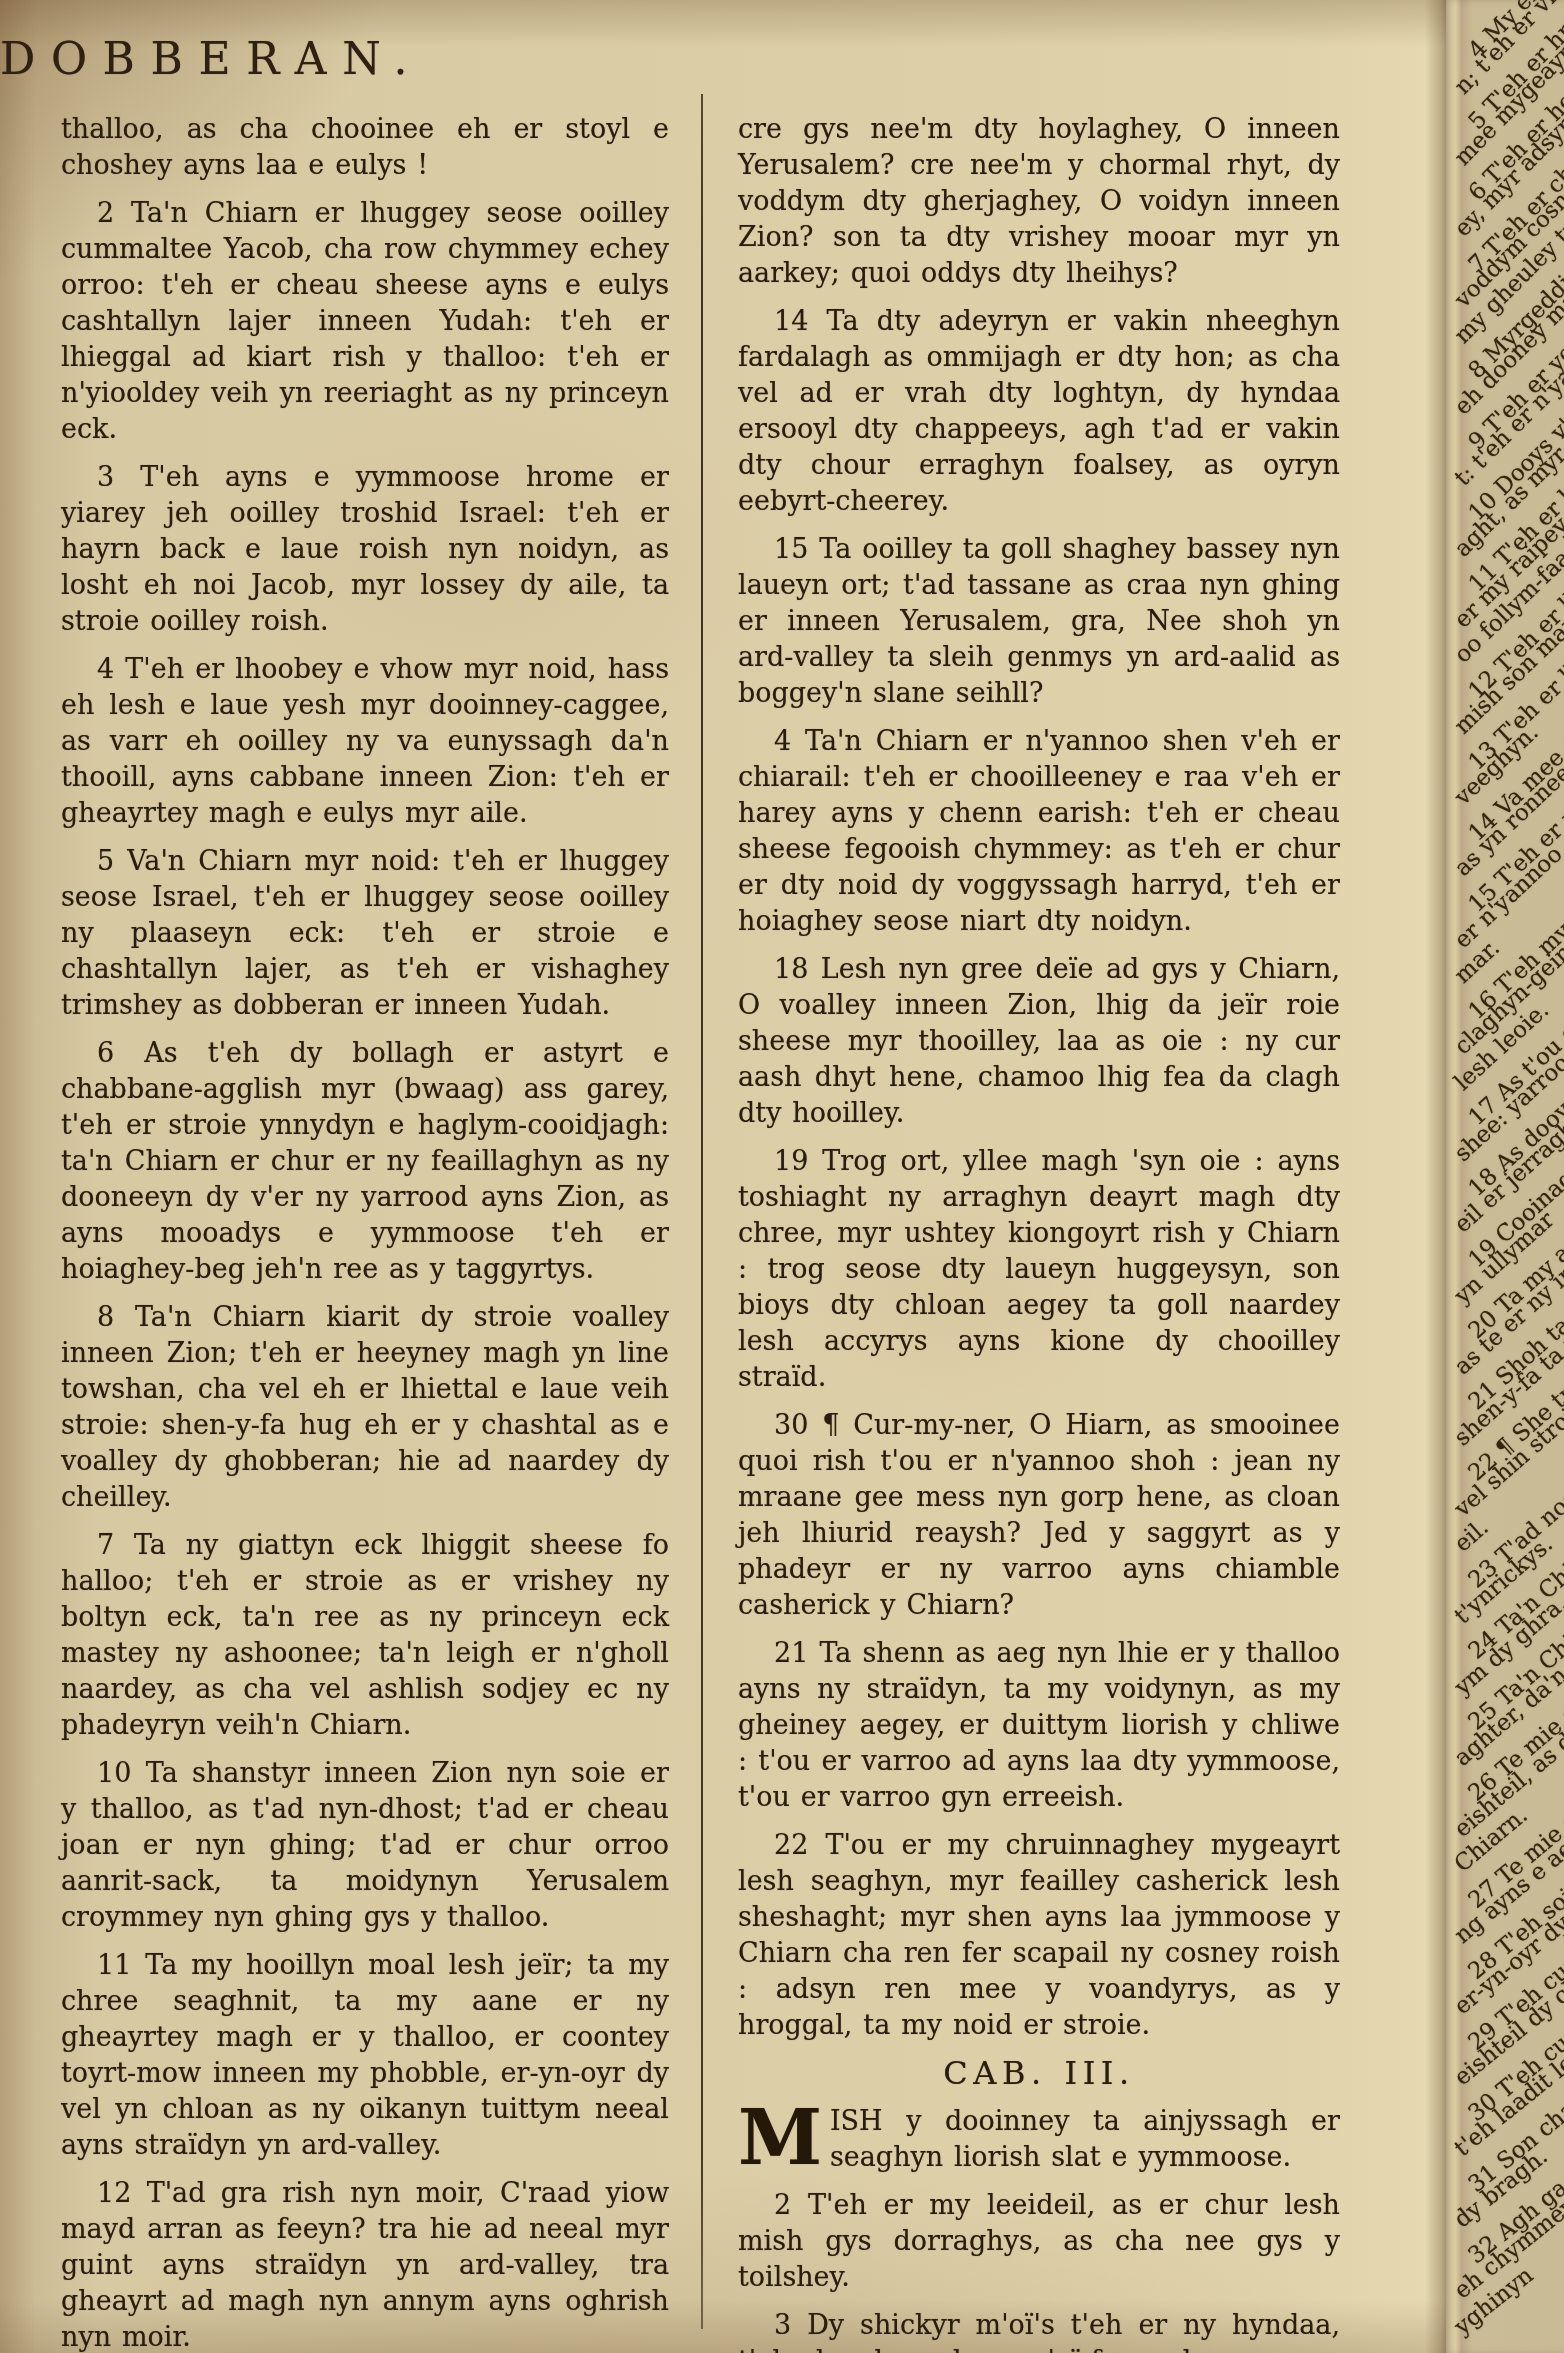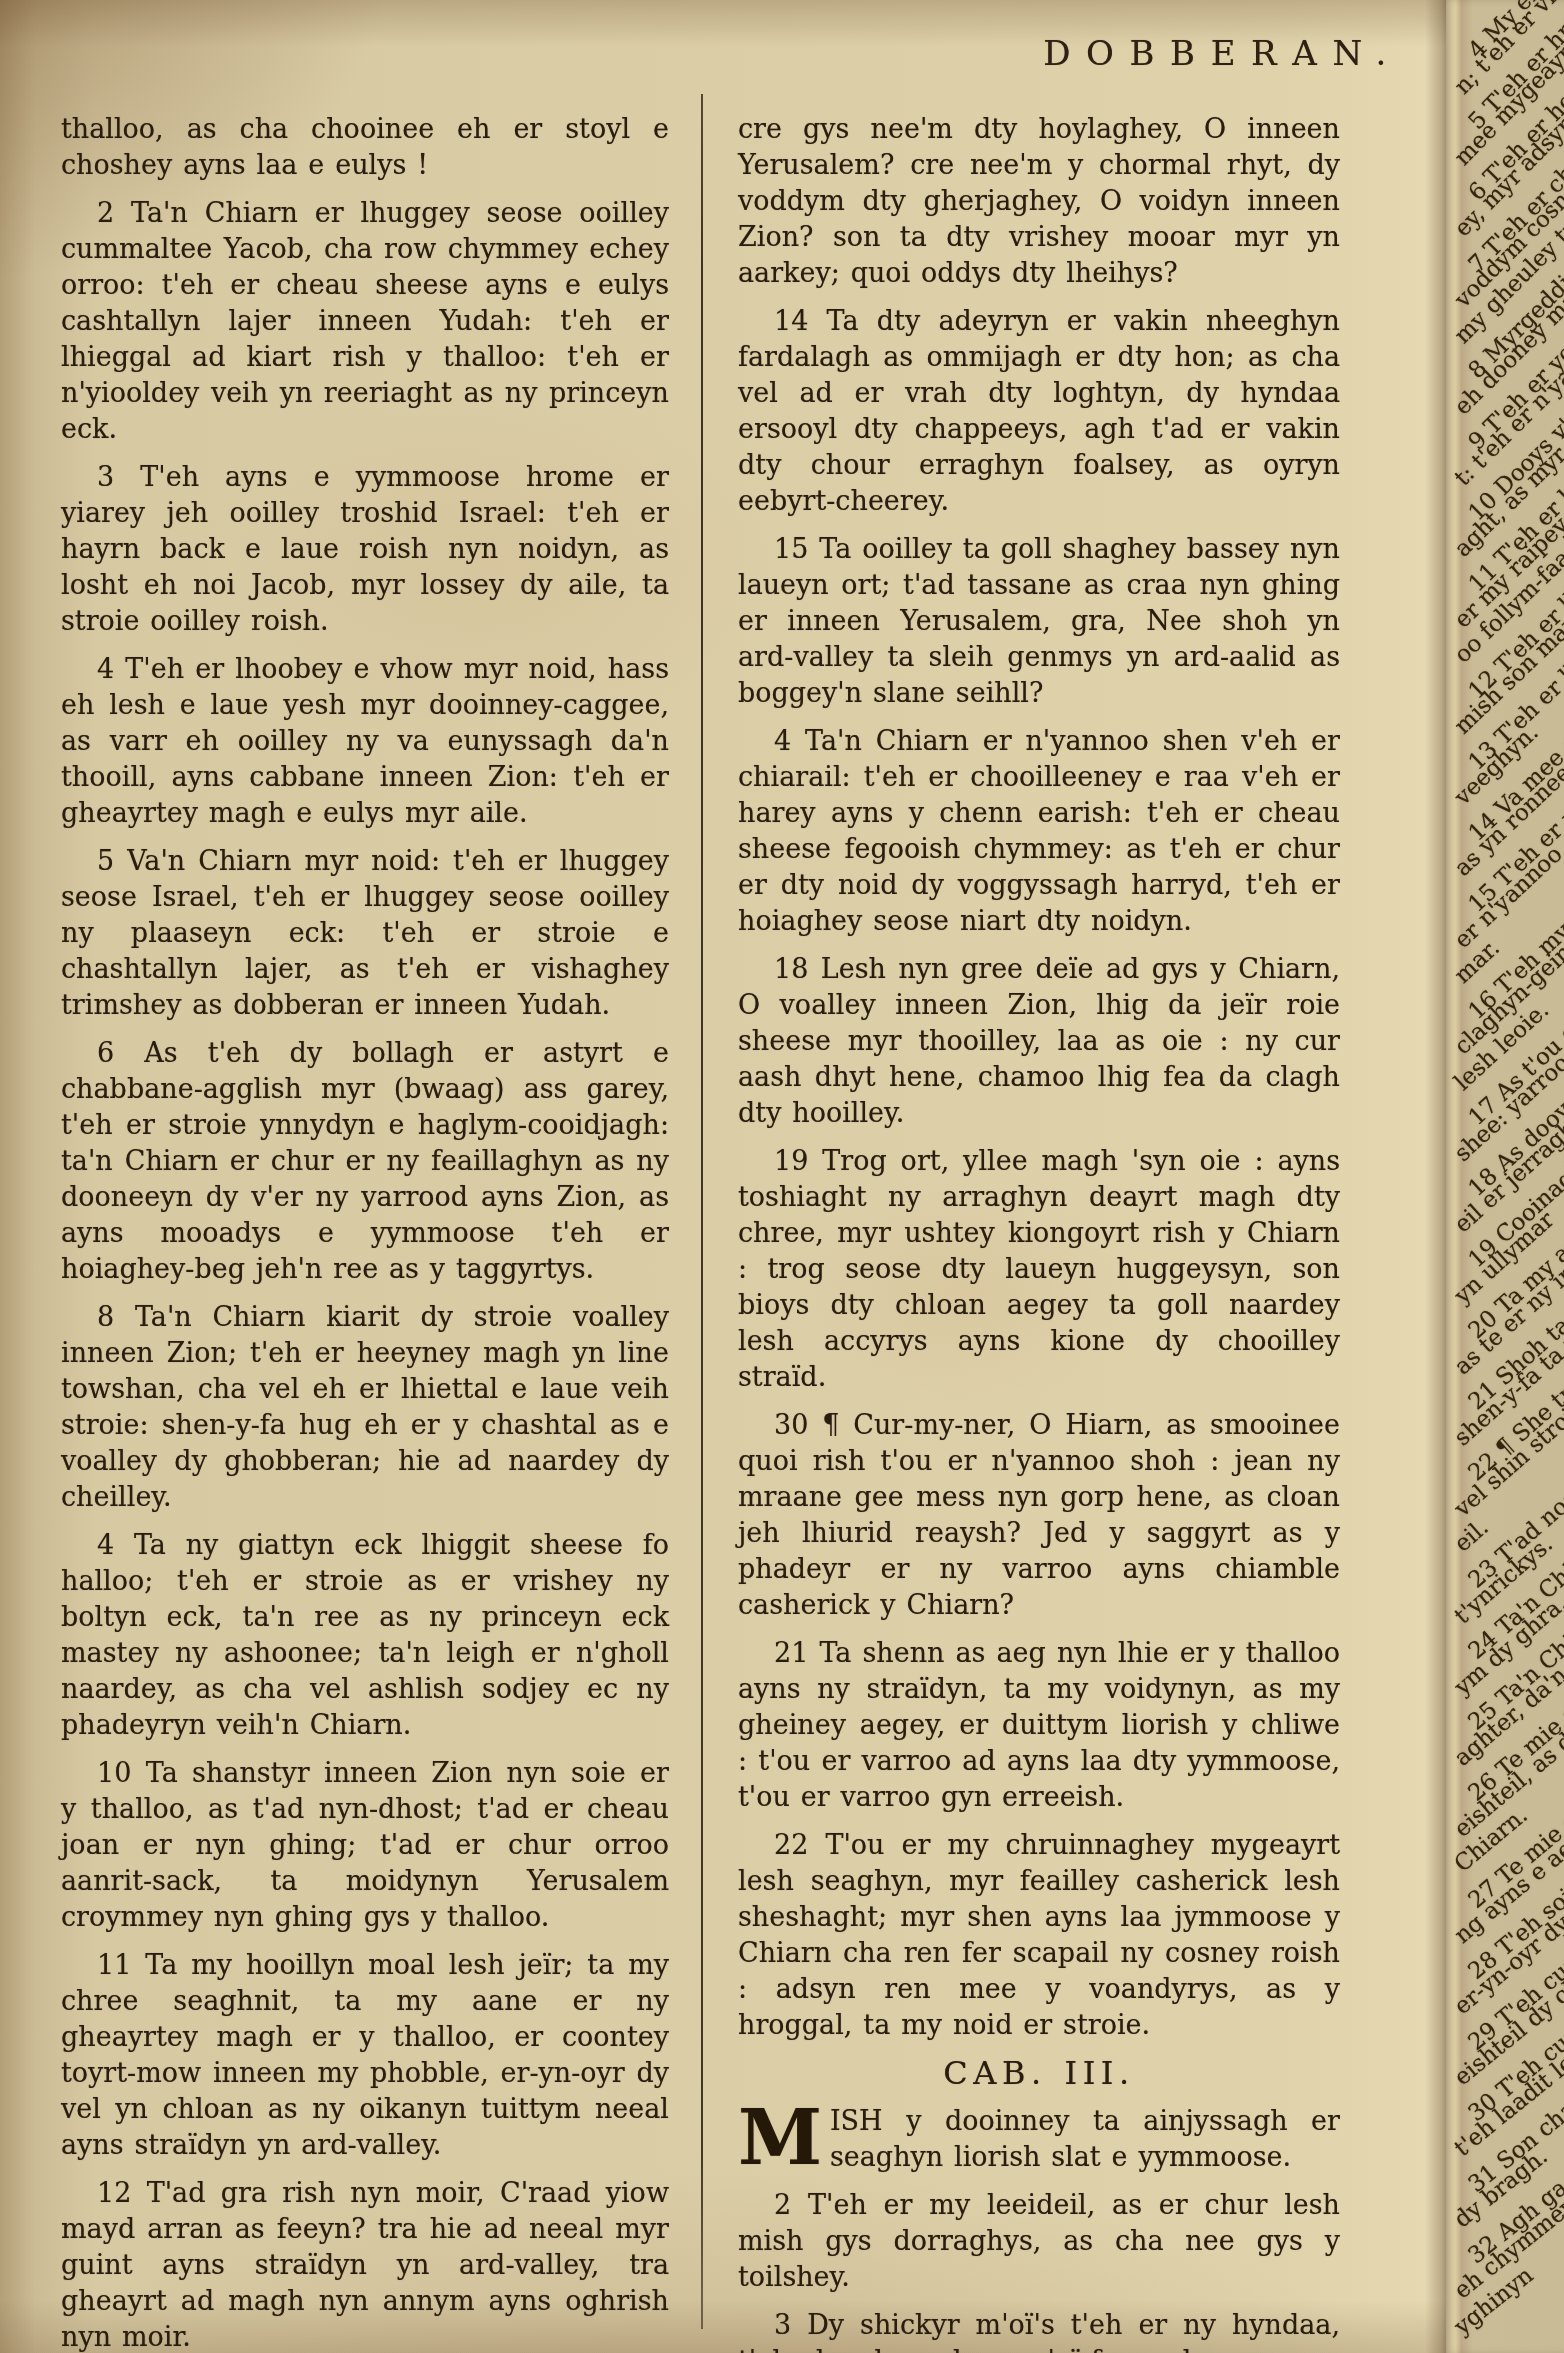--- a/index.html
+++ b/index.html
@@ -14,22 +14,22 @@
       radial-gradient(ellipse 704px 548px at -2% -2%, rgba(112,78,40,.42), rgba(112,78,40,0) 60%),
       radial-gradient(ellipse 1095px 391px at 45% 103%, rgba(120,90,50,.18), rgba(120,90,50,0) 65%),
       linear-gradient(90deg, rgba(110,78,40,.34) 0px, rgba(110,78,40,.10) 35px, rgba(110,78,40,0) 94px),
       linear-gradient(180deg, rgba(105,75,42,.28) 0px, rgba(105,75,42,0) 47px),
       linear-gradient(0deg, rgba(105,75,42,.22) 0px, rgba(105,75,42,0) 55px),
       radial-gradient(ellipse 391px 235px at 32% 24%, rgba(170,115,60,.07), rgba(170,115,60,0) 70%),
       radial-gradient(ellipse 235px 156px at 62% 55%, rgba(170,115,60,.08), rgba(170,115,60,0) 70%),
       linear-gradient(90deg, #d6c8a1 0%, #dccea7 55%, #e0d3ac 82%, #e6d9b2 92%, #dfd0a6 100%);
   }
   .running-head{
-    position:absolute;top:33px;left:0;width:1402px;text-align:right;
-    font-size:34px;letter-spacing:15.6px;color:#2e2113;
+    position:absolute;top:33px;left:0;width:1402px;text-align:left;
+    font-size:44px;letter-spacing:15.6px;color:#2e2113;
     text-shadow:0 0 0.8px rgba(46,33,19,.55);
   }
   .col{
     position:absolute;top:99px;
     font-size:27px;line-height:36px;color:#291d0f;
     text-align:justify;word-spacing:2.3px;
     text-shadow:0 0 0.8px rgba(41,29,15,.5);
   }
   .col-left{left:49px;width:632px;}
   .col-right{left:726px;width:626px;}
@@ -71,21 +71,21 @@
 <div class="running-head">DOBBERAN.</div>
 
 <div class="col col-left" id="col-left">
     <p class="verse">thalloo, as cha chooinee eh er stoyl e choshey ayns laa e eulys !</p>
     <p class="verse indent">2 Ta'n Chiarn er lhuggey seose ooilley cummaltee Yacob, cha row chymmey echey orroo: t'eh er cheau sheese ayns e eulys cashtallyn lajer inneen Yudah: t'eh er lhieggal ad kiart rish y thalloo: t'eh er n'yiooldey veih yn reeriaght as ny princeyn eck.</p>
     <p class="verse indent">3 T'eh ayns e yymmoose hrome er yiarey jeh ooilley troshid Israel: t'eh er hayrn back e laue roish nyn noidyn, as losht eh noi Jacob, myr lossey dy aile, ta stroie ooilley roish.</p>
     <p class="verse indent">4 T'eh er lhoobey e vhow myr noid, hass eh lesh e laue yesh myr dooinney-caggee, as varr eh ooilley ny va eunyssagh da'n thooill, ayns cabbane inneen Zion: t'eh er gheayrtey magh e eulys myr aile.</p>
     <p class="verse indent">5 Va'n Chiarn myr noid: t'eh er lhuggey seose Israel, t'eh er lhuggey seose ooilley ny plaaseyn eck: t'eh er stroie e chashtallyn lajer, as t'eh er vishaghey trimshey as dobberan er inneen Yudah.</p>
     <p class="verse indent">6 As t'eh dy bollagh er astyrt e chabbane-agglish myr (bwaag) ass garey, t'eh er stroie ynnydyn e haglym-cooidjagh: ta'n Chiarn er chur er ny feaillaghyn as ny dooneeyn dy v'er ny yarrood ayns Zion, as ayns mooadys e yymmoose t'eh er hoiaghey-beg jeh'n ree as y taggyrtys.</p>
     <p class="verse indent">8 Ta'n Chiarn kiarit dy stroie voalley inneen Zion; t'eh er heeyney magh yn line towshan, cha vel eh er lhiettal e laue veih stroie: shen-y-fa hug eh er y chashtal as e voalley dy ghobberan; hie ad naardey dy cheilley.</p>
-    <p class="verse indent">4 Ta ny giattyn eck lhiggit sheese fo halloo; t'eh er stroie as er vrishey ny boltyn eck, ta'n ree as ny princeyn eck mastey ny ashoonee; ta'n leigh er n'gholl naardey, as cha vel ashlish sodjey ec ny phadeyryn veih'n Chiarn.</p>
+    <p class="verse indent">7 Ta ny giattyn eck lhiggit sheese fo halloo; t'eh er stroie as er vrishey ny boltyn eck, ta'n ree as ny princeyn eck mastey ny ashoonee; ta'n leigh er n'gholl naardey, as cha vel ashlish sodjey ec ny phadeyryn veih'n Chiarn.</p>
     <p class="verse indent">10 Ta shanstyr inneen Zion nyn soie er y thalloo, as t'ad nyn-dhost; t'ad er cheau joan er nyn ghing; t'ad er chur orroo aanrit-sack, ta moidynyn Yerusalem croymmey nyn ghing gys y thalloo.</p>
     <p class="verse indent">11 Ta my hooillyn moal lesh jeïr; ta my chree seaghnit, ta my aane er ny gheayrtey magh er y thalloo, er coontey toyrt-mow inneen my phobble, er-yn-oyr dy vel yn chloan as ny oikanyn tuittym neeal ayns straïdyn yn ard-valley.</p>
     <p class="verse indent">12 T'ad gra rish nyn moir, C'raad yiow mayd arran as feeyn? tra hie ad neeal myr guint ayns straïdyn yn ard-valley, tra gheayrt ad magh nyn annym ayns oghrish nyn moir.</p>
   </div>
 
 <div class="divider"></div>
 
 <div class="col col-right" id="col-right">
   <div id="right-verses">
       <p class="verse">cre gys nee'm dty hoylaghey, O inneen Yerusalem? cre nee'm y chormal rhyt, dy voddym dty gherjaghey, O voidyn inneen Zion? son ta dty vrishey mooar myr yn aarkey; quoi oddys dty lheihys?</p>

